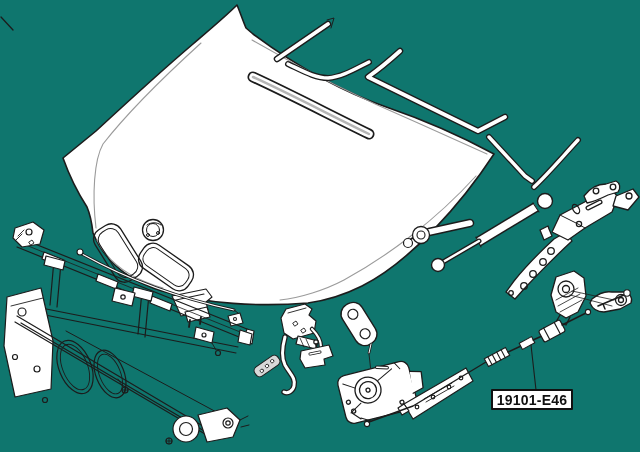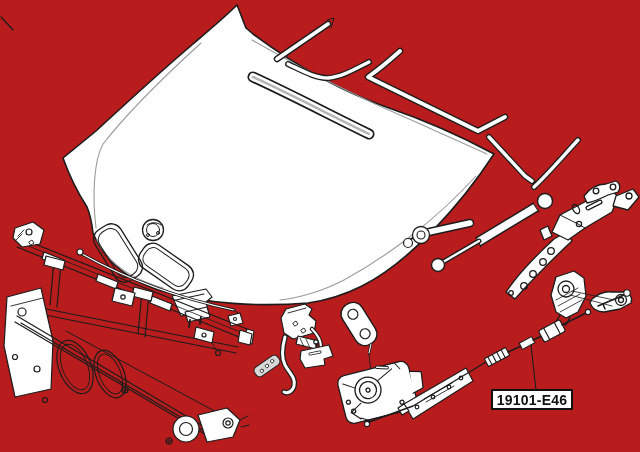--- a/index.html
+++ b/index.html
@@ -1,16 +1,16 @@
 <!DOCTYPE html>
 <html><head>
 <meta charset="utf-8">
 <style>
   html,body{margin:0;padding:0;background:#ffffff;}
-  .canvas{position:relative;width:640px;height:452px;background:#b91c1c;overflow:hidden;
+  .canvas{position:relative;width:640px;height:452px;background:#0f766e;overflow:hidden;
           font-family:"Liberation Sans", sans-serif;}
   svg{display:block;}
   .callout-text{font-family:"Liberation Sans", sans-serif;font-weight:700;font-size:14px;
                 letter-spacing:.2px;fill:#111;}
 </style>
 </head>
 <body>
 
 <div class="canvas">
 <svg width="640" height="452" viewBox="0 0 640 452" xmlns="http://www.w3.org/2000/svg">

